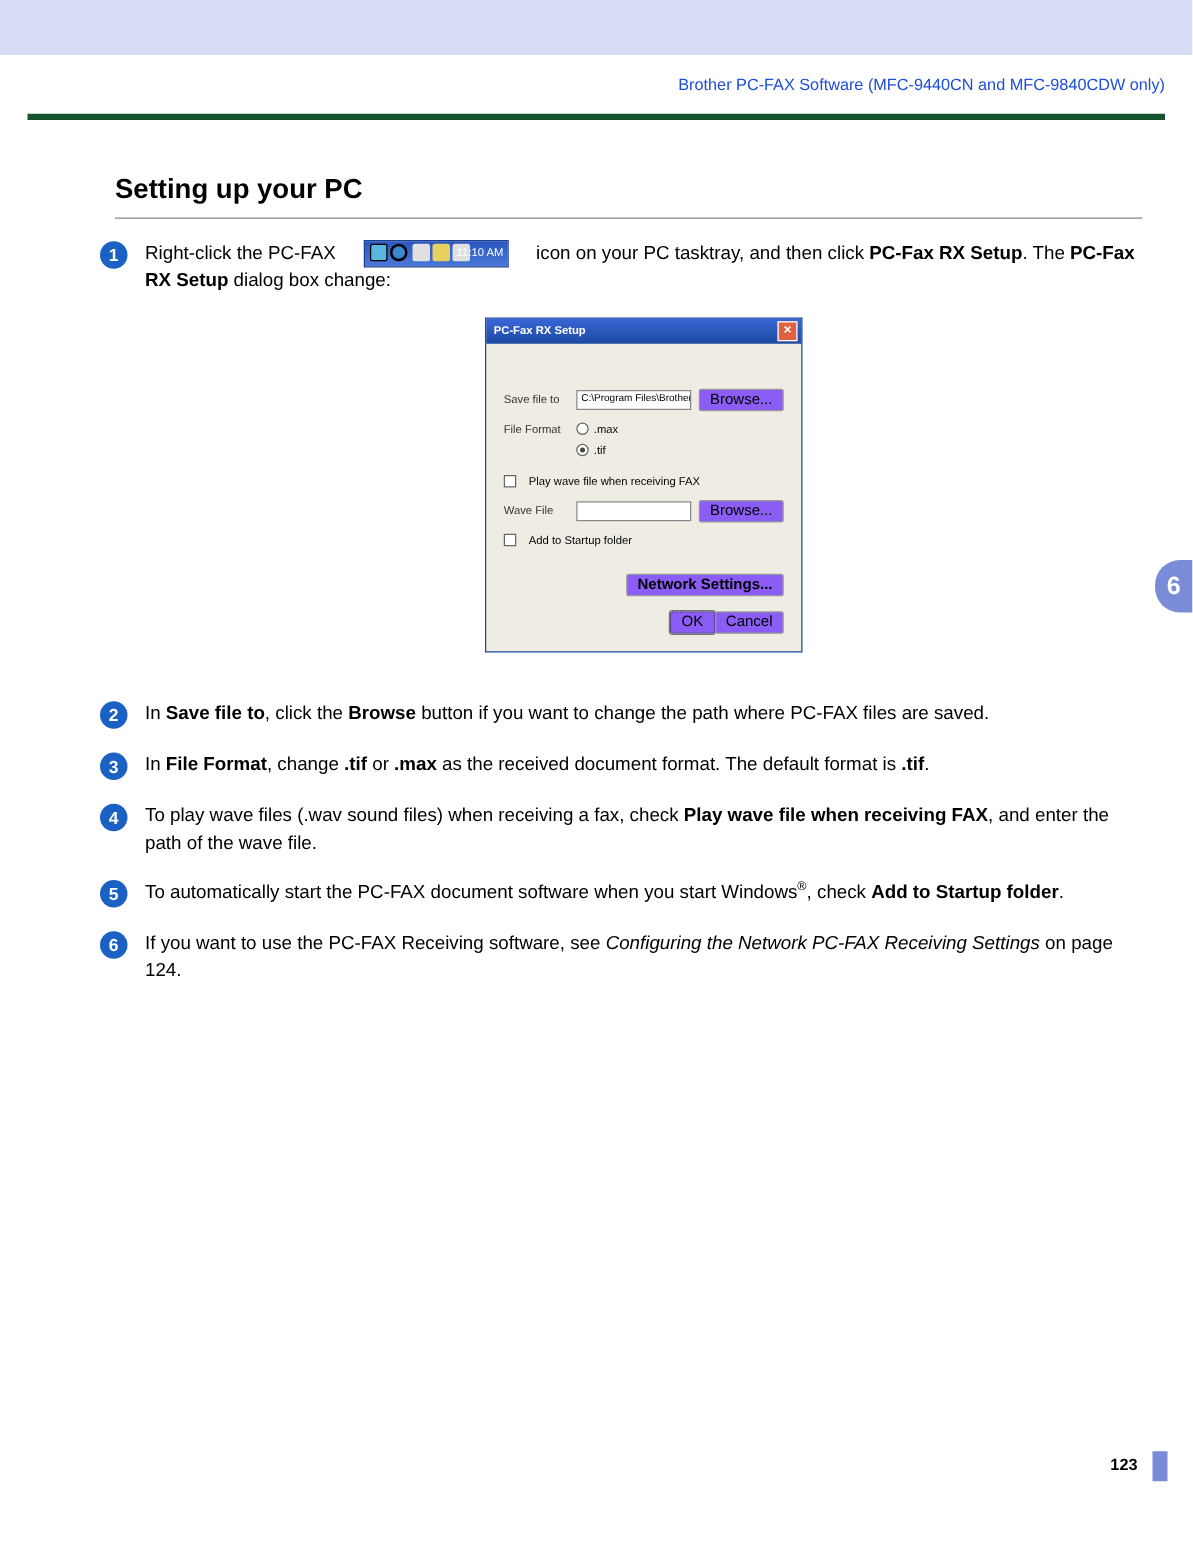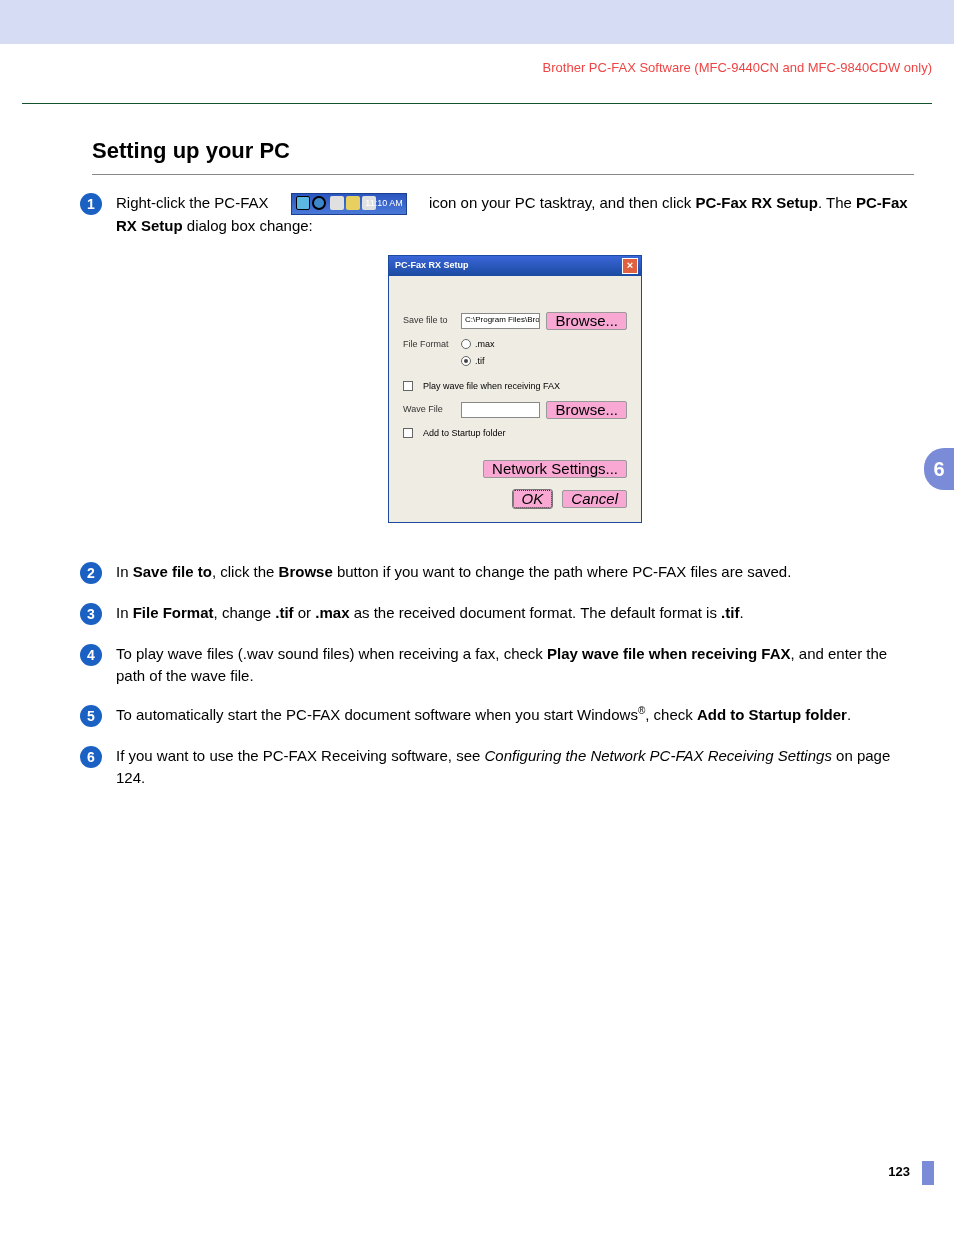--- a/index.html
+++ b/index.html
@@ -17,24 +17,24 @@
     top: 0; left: 0; right: 0;
     height: 44px;
     background: #d7dcf5;
   }
   .header-line {
     position: absolute;
     top: 60px;
     left: 22px;
     right: 22px;
     font-size: 13px;
-    color: #ef4444;
+    color: #1d4ed8;
     text-align: right;
-    border-bottom: 1px solid #14532d;
-    padding-bottom: 28px;
+    border-bottom: 5px solid #14532d;
+    padding-bottom: 16px;
   }
   .section-title {
     position: absolute;
     top: 138px;
     left: 92px;
     right: 40px;
     font-size: 22px;
     font-weight: bold;
     border-bottom: 1px solid #888;
     padding-bottom: 10px;
@@ -153,42 +153,42 @@
   .drow { display: flex; align-items: center; margin-bottom: 8px; gap: 6px; }
   .dlabel { width: 52px; color: #333; }
   .dinput {
     flex: 1; height: 16px;
     background: #fff; border: 1px solid #888;
     font-size: 8px; padding: 0 3px;
     overflow: hidden; white-space: nowrap;
   }
   .dbtn {
     height: 18px; padding: 0 8px;
-    background: #f9a8d4;
+    background: #8b5cf6;
     border: 1px solid #999;
-    font-size: 15px;
+    font-size: 12px;
     display: inline-flex;
     align-items: center;
     border-radius: 2px;
   }
   .dbtn.focus { border: 1px dotted #333; outline: 1px solid #777; }
   .dradio, .dcheck {
     width: 10px; height: 10px;
     display: inline-block;
     vertical-align: middle;
     margin-right: 4px;
   }
   .dradio { border: 1px solid #666; border-radius: 50%; background:#fff;}
   .dradio.sel::after {
     content: ""; display:block; width:4px; height:4px;
     background:#444; border-radius:50%; margin:2px;
   }
   .dcheck { border: 1px solid #666; background:#fff; }
-  .dialog-actions { display:flex; justify-content:flex-end; gap:10px; margin-top:6px;font-style:italic;}
-  .dialog-netrow { display:flex; justify-content:flex-end; margin-top:20px; margin-bottom:12px;}
+  .dialog-actions { display:flex; justify-content:flex-end; margin-top:6px;}
+  .dialog-netrow { display:flex; justify-content:flex-end; margin-top:20px; margin-bottom:12px;font-weight:bold;}
 
   .page-number {
     position: absolute;
     bottom: 56px;
     right: 44px;
     font-size: 13px;
     font-weight: bold;
     margin-top: 12px;
   }
   .page-marker {

